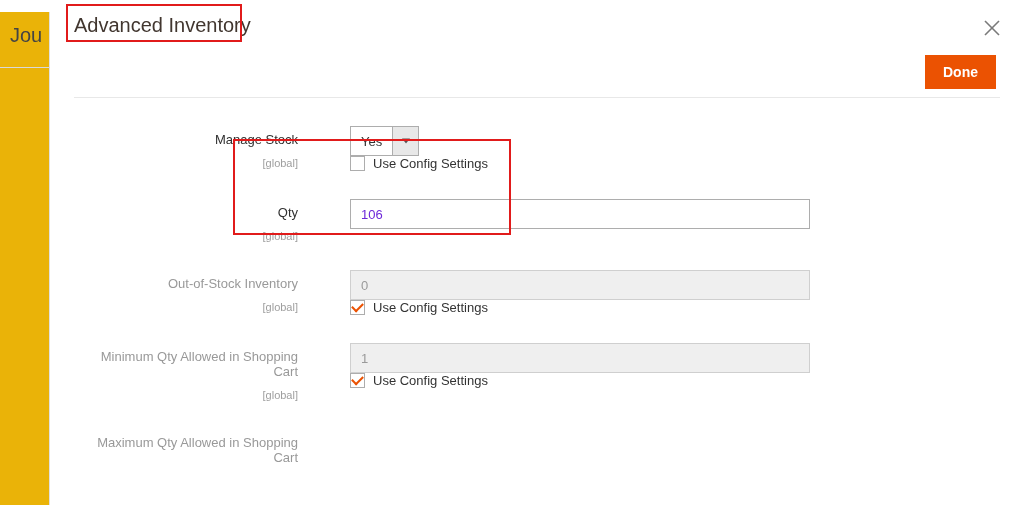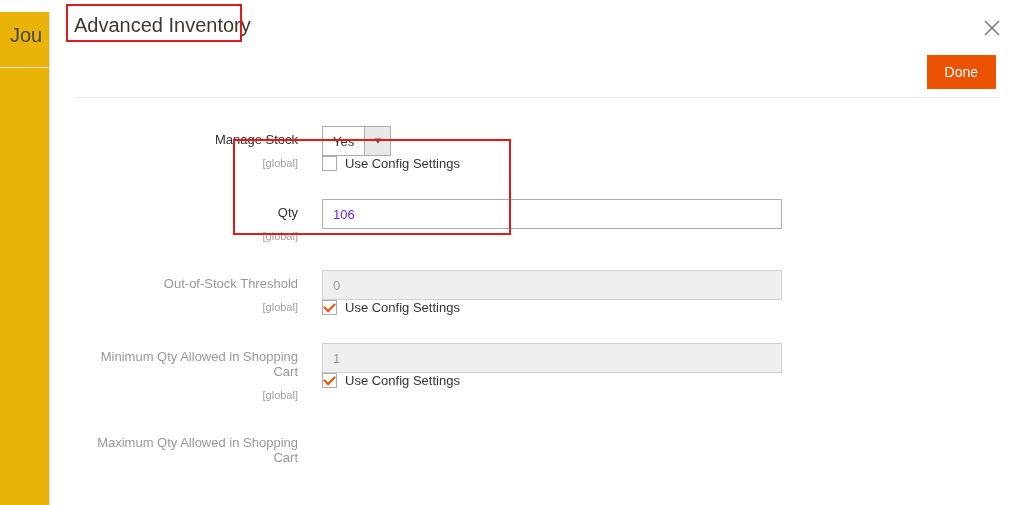--- a/index.html
+++ b/index.html
@@ -63,31 +63,32 @@
     display: flex;
     align-items: center;
     justify-content: flex-end;
     padding-right: 4px;
   }
   .btn-primary {
     background: #eb5202;
     color: #fff;
     border: none;
     font-size: 14px;
-    font-weight: 400;
+    font-weight: 700;
     padding: 9px 18px;
     cursor: pointer;
   }
   .form-area {
     padding: 28px 24px 0 24px;
   }
   .field-row {
     display: flex;
     align-items: flex-start;
     margin-bottom: 28px;
+    gap: 28px;
   }
   .field-row.tight { margin-bottom: 10px; }
   .field-label {
     width: 248px;
     text-align: right;
     padding-right: 24px;
     padding-top: 6px;
     color: #303030;
     font-size: 13px;
   }
@@ -224,21 +225,21 @@
         <span>Qty</span>
         <span class="field-scope">[global]</span>
       </div>
       <div class="field-control">
         <input class="text-input" type="text" value="106" style="">
       </div>
     </div>
 
     <div class="field-row">
       <div class="field-label disabled">
-        <span>Out-of-Stock Threshold</span>
+        <span>Out-of-Stock Inventory</span>
         <span class="field-scope">[global]</span>
       </div>
       <div class="field-control">
         <input class="text-input" type="text" disabled="" value="0" style="">
         <div class="check-row">
           <span class="checkbox checked"></span>
           <span class="check-label">Use Config Settings</span>
         </div>
       </div>
     </div>

